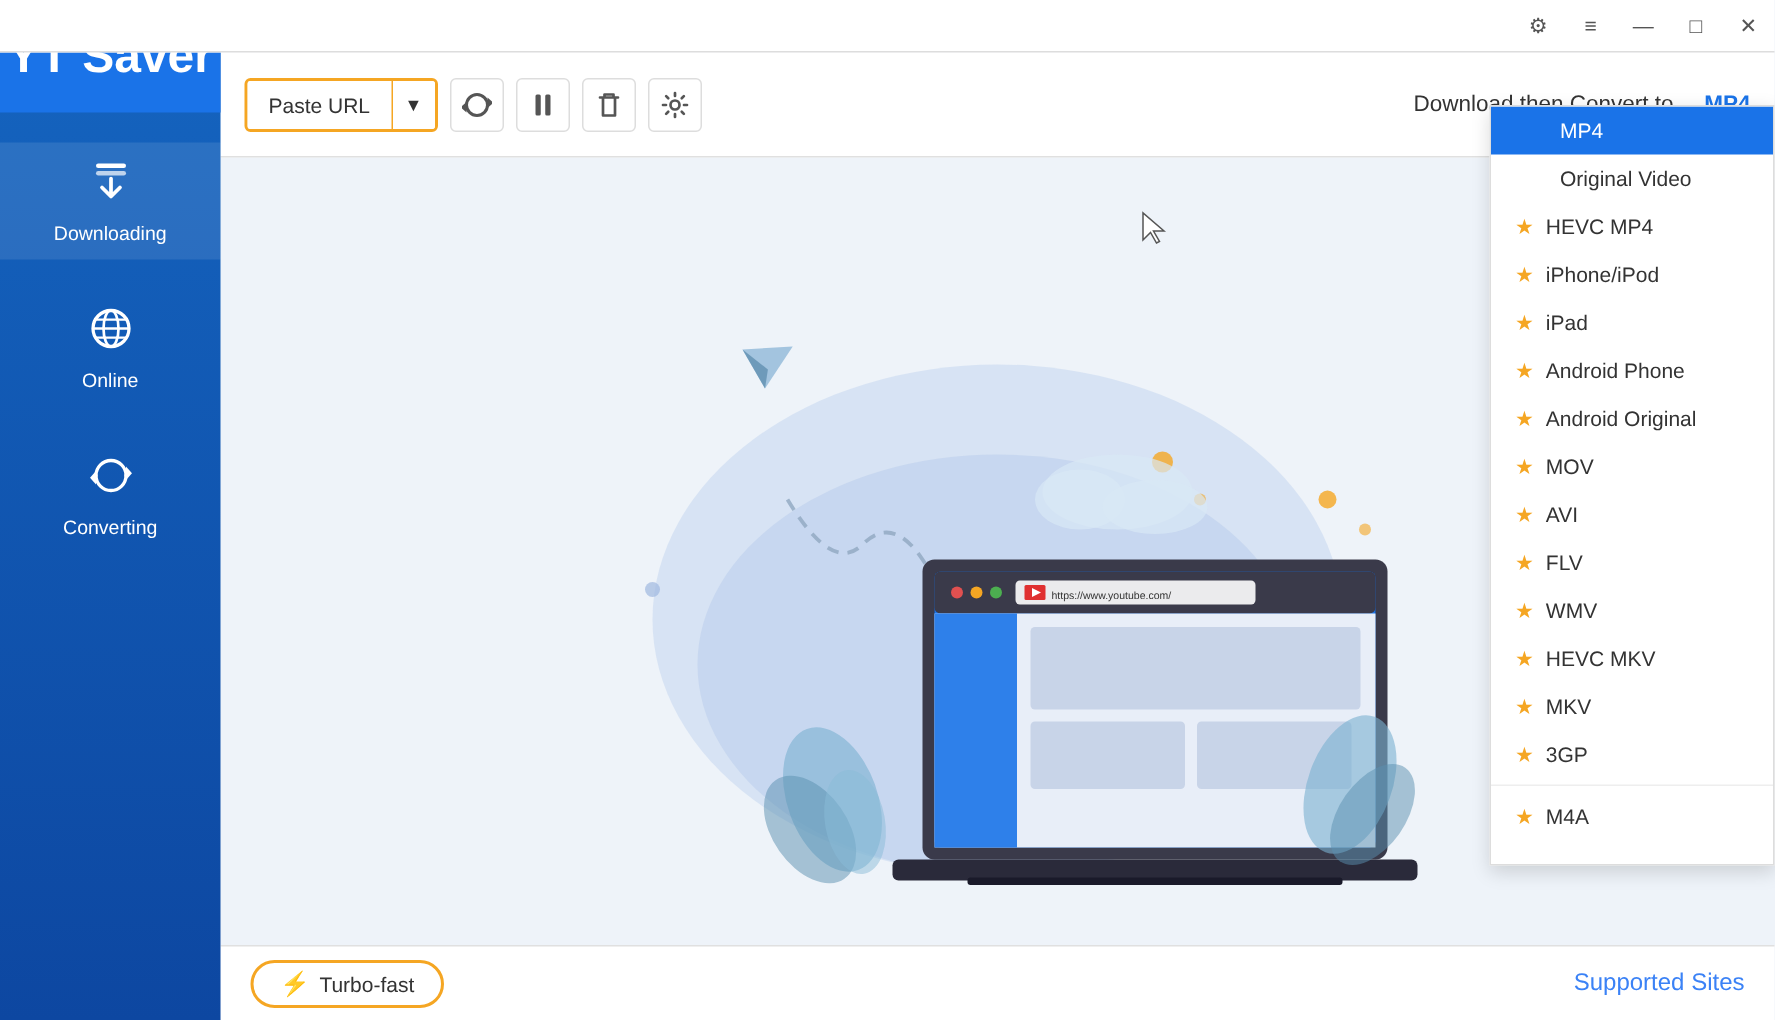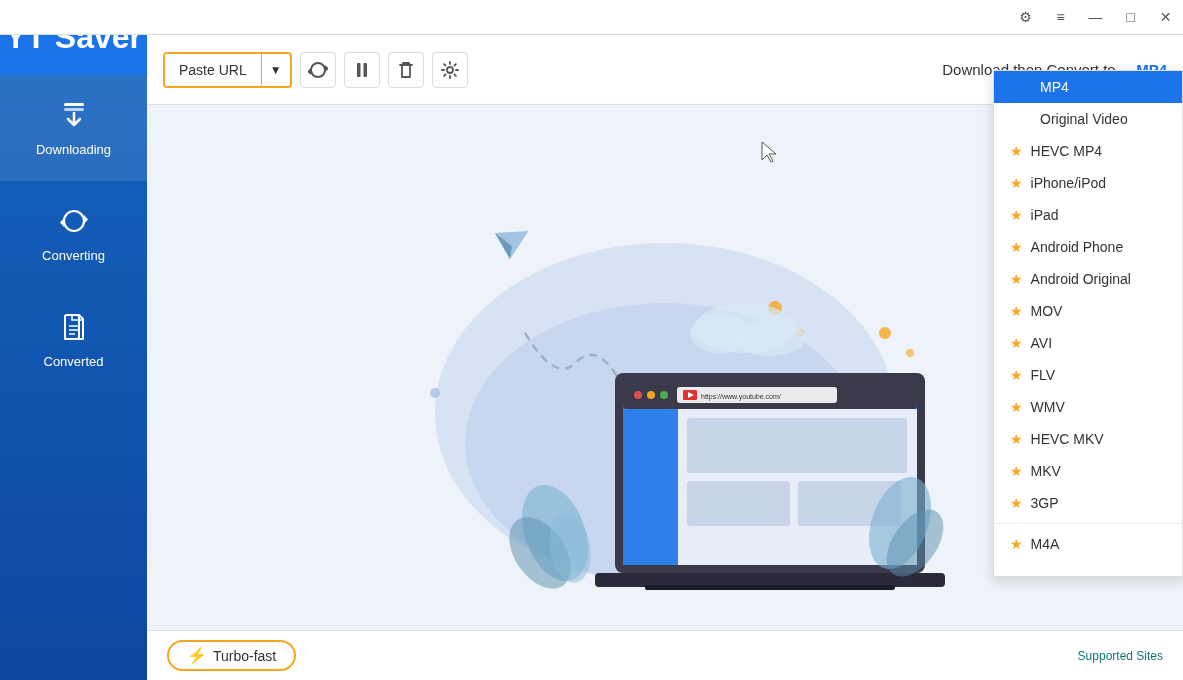--- a/index.html
+++ b/index.html
@@ -22,21 +22,21 @@
       background: linear-gradient(180deg, #1565c0 0%, #0d47a1 100%);
       display: flex; flex-direction: column; align-items: center;
       padding-top: 0; z-index: 50;
     }
     .app-title {
       width: 100%; height: 75px; display: flex; align-items: center; justify-content: center;
       color: #fff; font-size: 32px; font-weight: 700; background: #1a73e8;
     }
     .nav-item {
       width: 100%; display: flex; flex-direction: column; align-items: center; justify-content: flex-end;
-      padding: 24px 0; cursor: pointer; color: #fff; gap: 6px;
+      padding: 10px 0; cursor: pointer; color: #fff; gap: 6px; margin-top: 20px;
     }
     .nav-item.active { background: rgba(255,255,255,0.1); }
     .nav-icon { font-size: 28px; line-height: 1; }
     .nav-label { font-size: 13px; }
 
     
     .toolbar {
       position: absolute; top: 35px; left: 147px; right: 0; height: 70px;
       background: #fff; display: flex; align-items: center; padding: 0 16px;
       border-bottom: 1px solid #e0e0e0; gap: 8px; z-index: 40;
@@ -73,21 +73,21 @@
     .bottom-bar {
       position: absolute; bottom: 0; left: 147px; right: 0; height: 50px;
       background: #fff; border-top: 1px solid #e0e0e0;
       display: flex; align-items: center; justify-content: space-between; padding: 0 20px;
     }
     .turbo-badge {
       border: 2px solid #f5a623; border-radius: 20px; padding: 4px 18px;
       font-size: 14px; color: #333; display: flex; align-items: center; gap: 6px;
     }
     .turbo-badge .lightning { color: #f5a623; font-size: 16px; }
-    .supported-link { color: #0f766e; font-size: 12px; cursor: pointer; text-decoration: none; }
+    .supported-link { color: #3b82f6; font-size: 16px; cursor: pointer; text-decoration: none; }
 
     
     .dropdown {
       position: absolute; top: 70px; right: 0; width: 190px;
       background: #fff; border: 1px solid #ddd; box-shadow: 0 4px 12px rgba(0,0,0,0.15);
       z-index: 200; overflow-y: auto; max-height: 560px;
     }
     .dropdown-item {
       padding: 8px 16px; font-size: 14px; color: #333; cursor: pointer;
       display: flex; align-items: center; gap: 8px; white-space: nowrap;
@@ -121,40 +121,39 @@
         <rect x="6" y="4" width="20" height="3" rx="1.5" fill="white"></rect>
         <rect x="6" y="9" width="20" height="3" rx="1.5" fill="white" opacity="0.7"></rect>
         <path d="M16 14 L16 25 M10 20 L16 26 L22 20" stroke="white" stroke-width="2.5" stroke-linecap="round" stroke-linejoin="round"></path>
       </svg>
     </div>
     <div class="nav-label">Downloading</div>
   </div>
   <div class="nav-item">
     <div class="nav-icon">
       <svg width="32" height="32" viewBox="0 0 32 32" fill="none">
+        <circle cx="16" cy="16" r="12" stroke="white" stroke-width="2.2" fill="none"></circle>
+        <ellipse cx="16" cy="16" rx="5" ry="12" stroke="white" stroke-width="1.8" fill="none"></ellipse>
+        <line x1="4" y1="16" x2="28" y2="16" stroke="white" stroke-width="1.8"></line>
+        <line x1="6" y1="10" x2="26" y2="10" stroke="white" stroke-width="1.5"></line>
+        <line x1="6" y1="22" x2="26" y2="22" stroke="white" stroke-width="1.5"></line>
+      </svg>
+    </div>
+    <div class="nav-label">Online</div>
+  </div>
+  <div class="nav-item">
+    <div class="nav-icon">
+      <svg width="32" height="32" viewBox="0 0 32 32" fill="none">
         <path d="M6 16 A10 10 0 0 1 26 16" stroke="white" stroke-width="2.2" fill="none" stroke-linecap="round"></path>
         <polygon points="26,10 26,19 30,14.5" fill="white"></polygon>
         <path d="M26 16 A10 10 0 0 1 6 16" stroke="white" stroke-width="2.2" fill="none" stroke-linecap="round"></path>
         <polygon points="6,22 6,13 2,17.5" fill="white"></polygon>
       </svg>
     </div>
     <div class="nav-label">Converting</div>
-  </div>
-  <div class="nav-item">
-    <div class="nav-icon">
-      <svg width="32" height="32" viewBox="0 0 32 32" fill="none">
-        <rect x="7" y="4" width="14" height="24" rx="2" stroke="white" stroke-width="2" fill="none"></rect>
-        <path d="M14 4 L21 4 L25 8 L25 28 L7 28 L7 4" stroke="white" stroke-width="2" fill="none" stroke-linejoin="round"></path>
-        <path d="M14 4 L14 9 L25 9" stroke="white" stroke-width="1.5" fill="none"></path>
-        <line x1="11" y1="15" x2="21" y2="15" stroke="white" stroke-width="1.5"></line>
-        <line x1="11" y1="19" x2="21" y2="19" stroke="white" stroke-width="1.5"></line>
-        <line x1="11" y1="23" x2="17" y2="23" stroke="white" stroke-width="1.5"></line>
-      </svg>
-    </div>
-    <div class="nav-label">Converted</div>
   </div>
 </div>
 
 <div class="toolbar">
   <div class="paste-url-btn">
     <div class="paste-url-main">Paste URL</div>
     <div class="paste-url-arrow">▼</div>
   </div>
   <div class="toolbar-icon-btn">
     <svg width="20" height="20" viewBox="0 0 20 20" fill="none">

